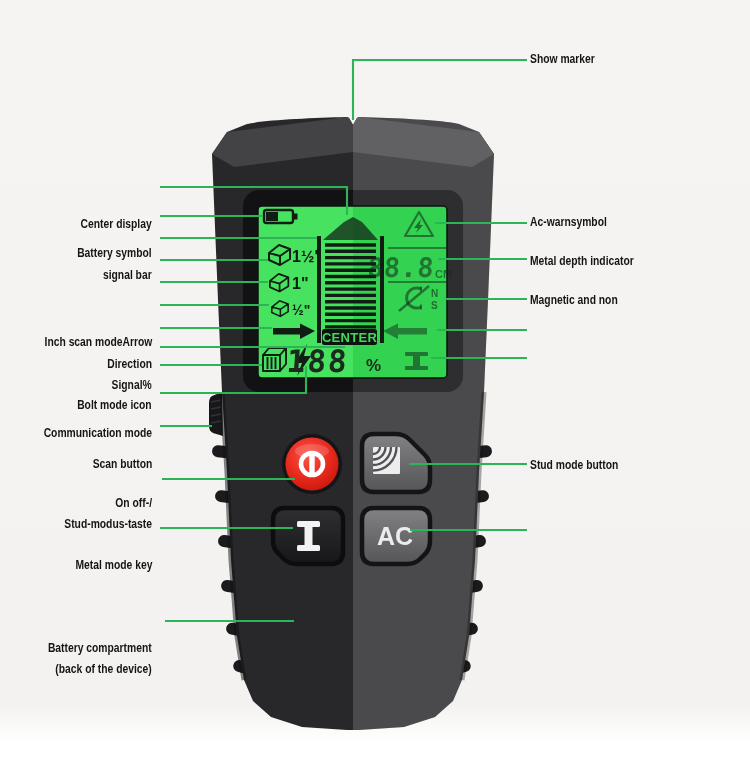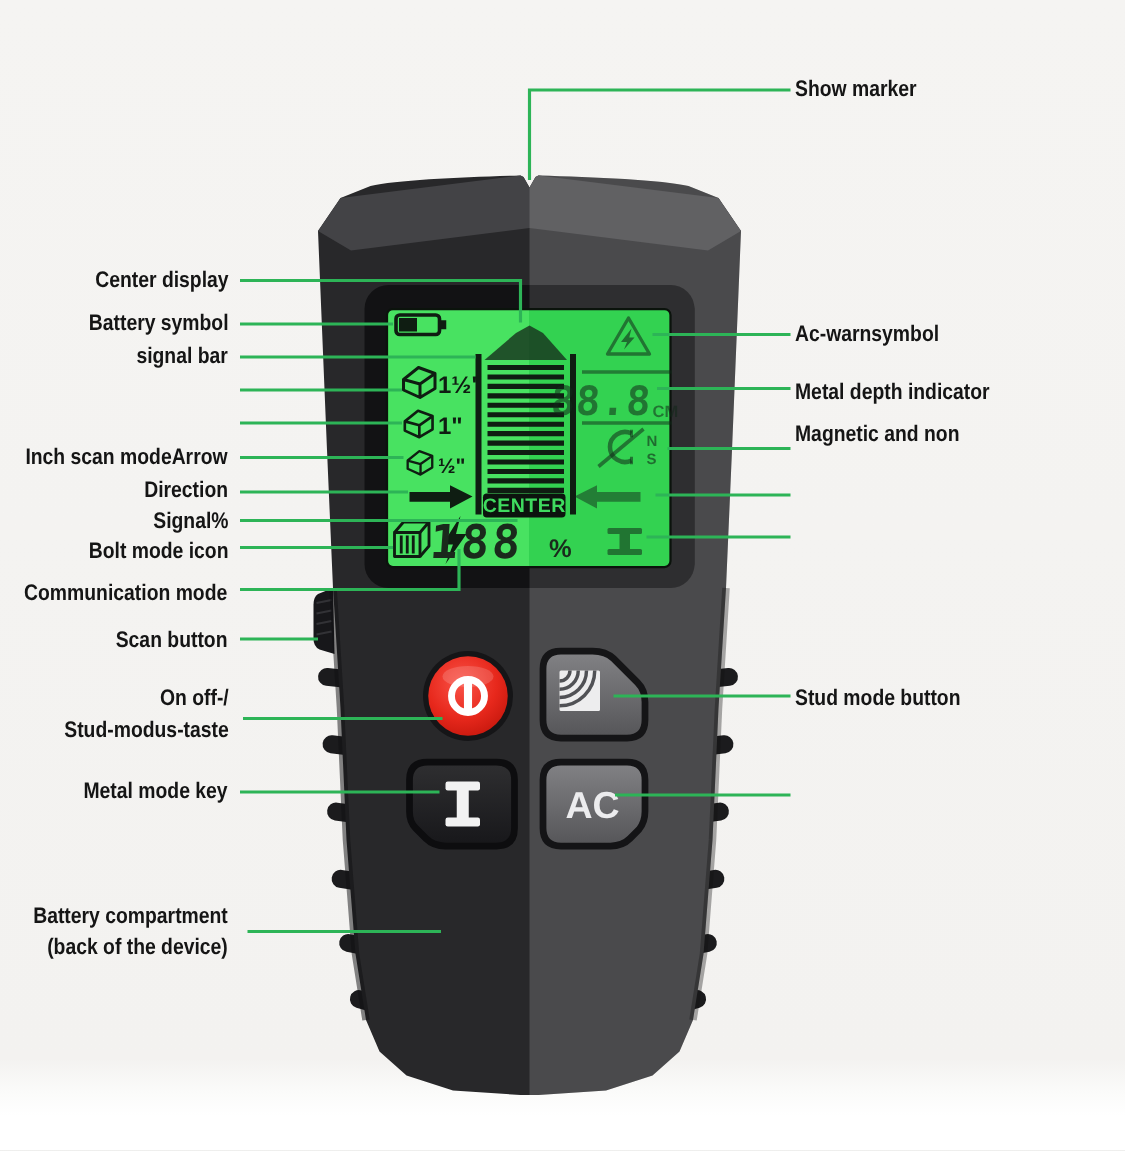--- a/index.html
+++ b/index.html
@@ -2,23 +2,23 @@
 <html><head>
 <meta charset="utf-8">
 <style>
   html,body{margin:0;padding:0;background:#e9e9e7;}
   #stage{
     position:relative;width:750px;height:767px;overflow:hidden;
     font-family:"Liberation Sans",sans-serif;
     background:linear-gradient(180deg,#f5f4f2 0%,#f3f2f0 92%,#fbfbfa 95%,#ffffff 97%,#ffffff 100%);
   }
   #scene{position:absolute;left:0;top:0;width:750px;height:767px;}
-  .lbl{position:absolute;font-size:15px;font-weight:bold;color:#151515;
+  .lbl{position:absolute;font-size:12px;font-weight:bold;color:#151515;
        white-space:nowrap;line-height:21px;}
-  .lbl-l{right:598px;text-align:right;}
+  .lbl-l{right:598px;text-align:right;margin-top:38px;}
   .lbl-r{left:530px;text-align:left;}
   .cond{display:block;transform:scaleX(.86);}
   .lbl-l .cond{transform-origin:100% 50%;}
   .lbl-r .cond{transform-origin:0 50%;}
   .seg{font-family:"DejaVu Sans Mono",monospace;font-weight:bold;}
 </style>
 </head>
 <body>
 
 <div id="stage">
@@ -264,20 +264,20 @@
 
 <div class="lbl lbl-r" style="top:49px">
       <span class="cond">Show marker</span>
     </div>
 <div class="lbl lbl-r" style="top:212px">
       <span class="cond">Ac-warnsymbol</span>
     </div>
 <div class="lbl lbl-r" style="top:251px">
       <span class="cond">Metal depth indicator</span>
     </div>
-<div class="lbl lbl-r" style="top:279px">
+<div class="lbl lbl-r" style="top:290px">
       <span class="cond">Magnetic and non</span>
     </div>
 <div class="lbl lbl-r" style="top:455px">
       <span class="cond">Stud mode button</span>
     </div>
 
 </div>
 
 </body></html>

